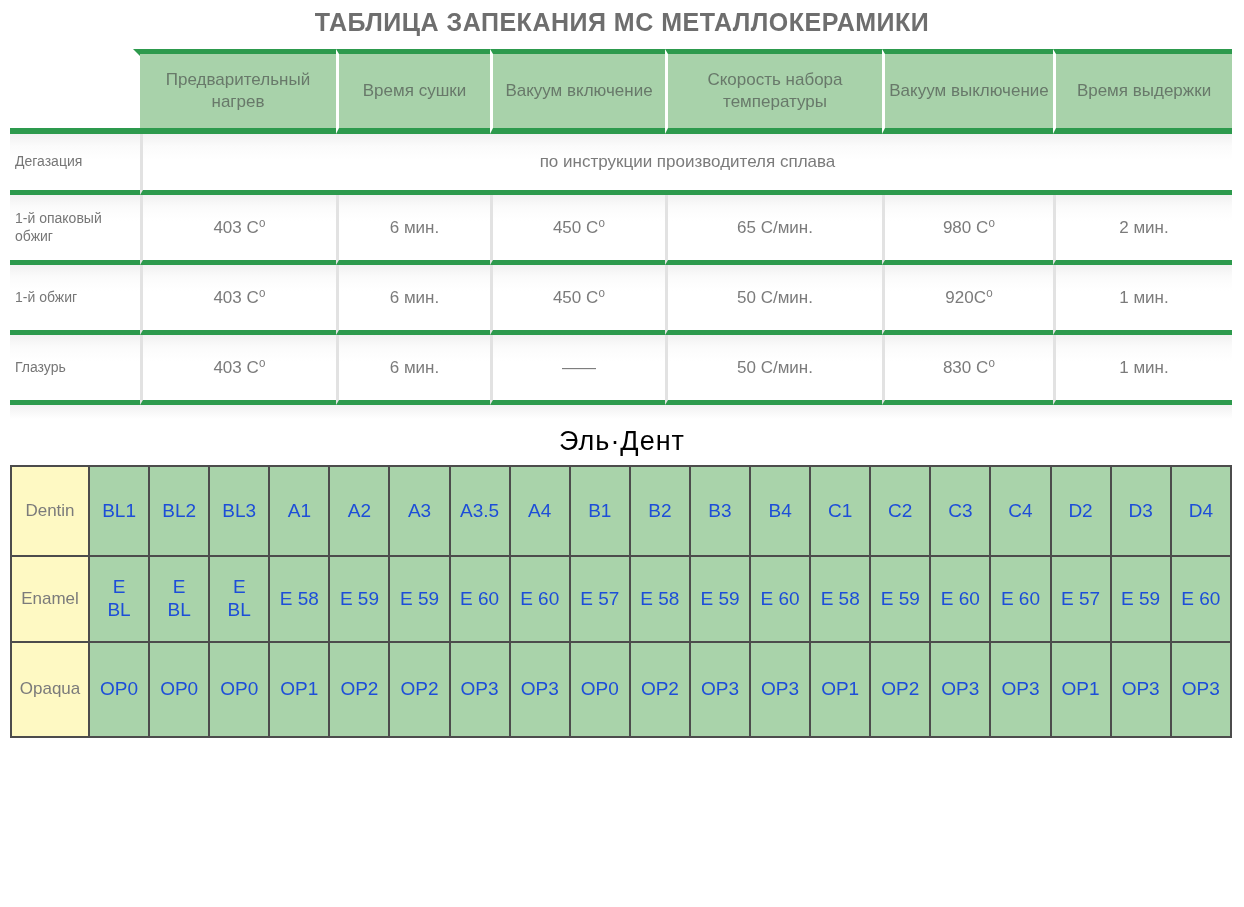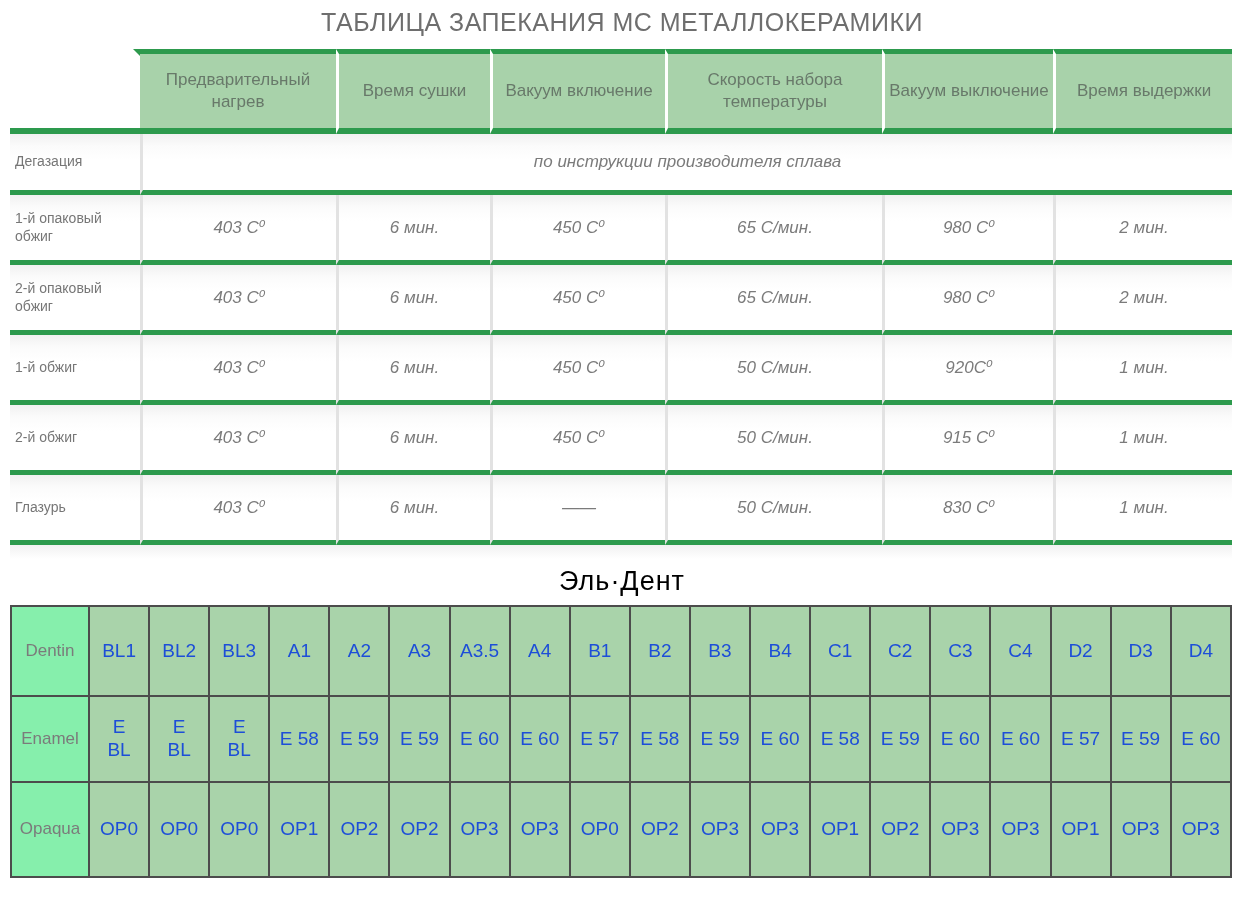--- a/index.html
+++ b/index.html
@@ -6,21 +6,21 @@
   body{
     width:1244px;height:907px;background:#ffffff;overflow:hidden;
     font-family:"Liberation Sans","DejaVu Sans",sans-serif;
     -webkit-font-smoothing:antialiased;
   }
   .page{width:1244px;height:907px;position:relative;}
 
   
   .title{
     margin:8px 0 12px 0;text-align:center;
-    font-size:25px;font-weight:normal;color:#6e6e6e;letter-spacing:.5px;
+    font-size:25px;font-weight:bold;color:#6e6e6e;letter-spacing:.5px;
   }
 
   
   table.firing{
     border-collapse:separate;border-spacing:0;table-layout:fixed;
     width:1222px;margin:0 0 0 10px;
   }
   table.firing th, table.firing td{padding:0;vertical-align:middle;}
 
   tr.head th{
@@ -44,21 +44,21 @@
   tr.brow td{
     border-bottom:5px solid #2d9a4d;
     height:65px;text-align:center;
     font-size:17px;color:#7b7b7b;
     background:linear-gradient(180deg,#f1f1f1 0px,#fbfbfb 12px,#ffffff 26px);
   }
   tr.brow.degas td{height:56px;}
   tr.brow td.rowlabel{
     text-align:left;padding-left:5px;font-size:14px;line-height:1.25;color:#767676;
   }
-  tr.brow td.data{border-left:3px solid #e2e2e2;font-style:italic;}
+  tr.brow td.data{border-left:3px solid #e2e2e2;}
 
   .understrip{
     width:1222px;height:14px;margin-left:10px;
     background:linear-gradient(180deg,#f1f1f1 0,#ffffff 100%);
   }
 
   
   .brand{
     height:44px;line-height:44px;text-align:center;
     font-size:27px;color:#000000;letter-spacing:1px;font-weight:normal;
@@ -74,21 +74,21 @@
     background:#a9d3aa;
     text-align:center;vertical-align:middle;
     font-size:19px;color:#1d4ed8;
     white-space:pre-line;line-height:1.2;
     padding:0;
   }
   table.shade tr.r-dentin td{height:88px;}
   table.shade tr.r-enamel td{height:84px;}
   table.shade tr.r-opaqua td{height:93px;}
   table.shade td.lab{
-    background:#86efac;color:#7b7b7b;font-size:17px;
+    background:#fef9c3;color:#7b7b7b;font-size:17px;
   }
 </style>
 </head>
 <body>
 
 <div class="page">
 
   <div class="title">ТАБЛИЦА ЗАПЕКАНИЯ МС МЕТАЛЛОКЕРАМИКИ</div>
 
   <table class="firing">
@@ -120,49 +120,31 @@
       <tr class="brow">
         <td class="rowlabel">1-й опаковый обжиг</td>
         <td class="data">403 C⁰</td>
         <td class="data">6 мин.</td>
         <td class="data">450 C⁰</td>
         <td class="data">65 С/мин.</td>
         <td class="data">980 C⁰</td>
         <td class="data">2 мин.</td>
       </tr>
 
-      <tr class="brow">
-        <td class="rowlabel">2-й опаковый обжиг</td>
-        <td class="data">403 C⁰</td>
-        <td class="data">6 мин.</td>
-        <td class="data">450 C⁰</td>
-        <td class="data">65 С/мин.</td>
-        <td class="data">980 C⁰</td>
-        <td class="data">2 мин.</td>
-      </tr>
 
       <tr class="brow">
         <td class="rowlabel">1-й обжиг</td>
         <td class="data">403 C⁰</td>
         <td class="data">6 мин.</td>
         <td class="data">450 C⁰</td>
         <td class="data">50 С/мин.</td>
         <td class="data">920C⁰</td>
         <td class="data">1 мин.</td>
       </tr>
 
-      <tr class="brow">
-        <td class="rowlabel">2-й обжиг</td>
-        <td class="data">403 C⁰</td>
-        <td class="data">6 мин.</td>
-        <td class="data">450 C⁰</td>
-        <td class="data">50 С/мин.</td>
-        <td class="data">915 C⁰</td>
-        <td class="data">1 мин.</td>
-      </tr>
 
       <tr class="brow">
         <td class="rowlabel">Глазурь</td>
         <td class="data">403 C⁰</td>
         <td class="data">6 мин.</td>
         <td class="data">——</td>
         <td class="data">50 С/мин.</td>
         <td class="data">830 C⁰</td>
         <td class="data">1 мин.</td>
       </tr>

